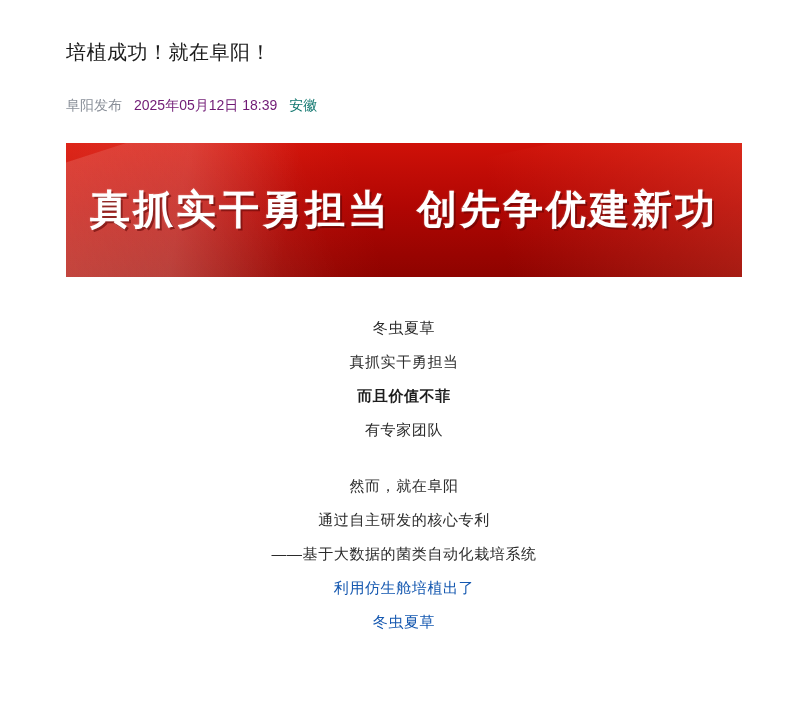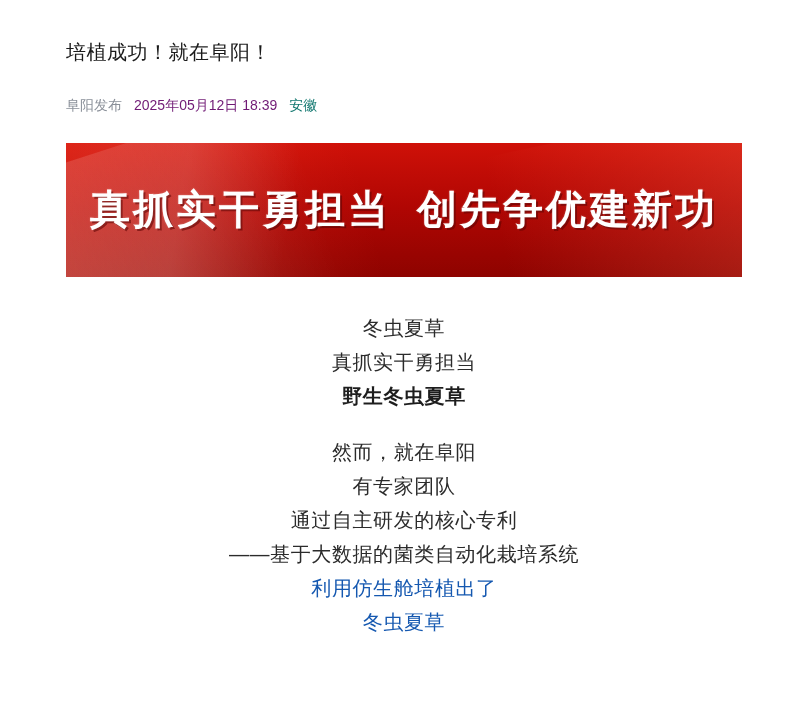--- a/index.html
+++ b/index.html
@@ -97,21 +97,21 @@
     letter-spacing: 3px;
     text-shadow: 2px 2px 0 rgba(90,0,0,0.55), 0 0 2px rgba(255,255,255,0.35);
     white-space: nowrap;
   }
 
   .body-block {
     margin-top: 34px;
     text-align: center;
   }
   .line {
-    font-size: 20px;
+    font-size: 15px;
     line-height: 34px;
     color: #2b2b2b;
     letter-spacing: 0.6px;
   }
   .line.bold {
     font-weight: bold;
     color: #1d1d1d;
   }
   .line.blue {
     font-weight: normal;
@@ -140,22 +140,22 @@
     <div class="banner-streak2"></div>
     <div class="banner-text">
       <span>真抓实干勇担当</span>
       <span>创先争优建新功</span>
     </div>
   </div>
 
   <div class="body-block">
     <div class="line">冬虫夏草</div>
     <div class="line">真抓实干勇担当</div>
-    <div class="line bold">野生冬虫夏草</div>
+    <div class="line bold">而且价值不菲</div>
+    <div class="line">有专家团队</div>
     <div class="line spacer-top">然而，就在阜阳</div>
-    <div class="line">有专家团队</div>
     <div class="line">通过自主研发的核心专利</div>
     <div class="line">——基于大数据的菌类自动化栽培系统</div>
     <div class="line blue">利用仿生舱培植出了</div>
     <div class="line blue">冬虫夏草</div>
   </div>
 
 </div>
 
 </body></html>

